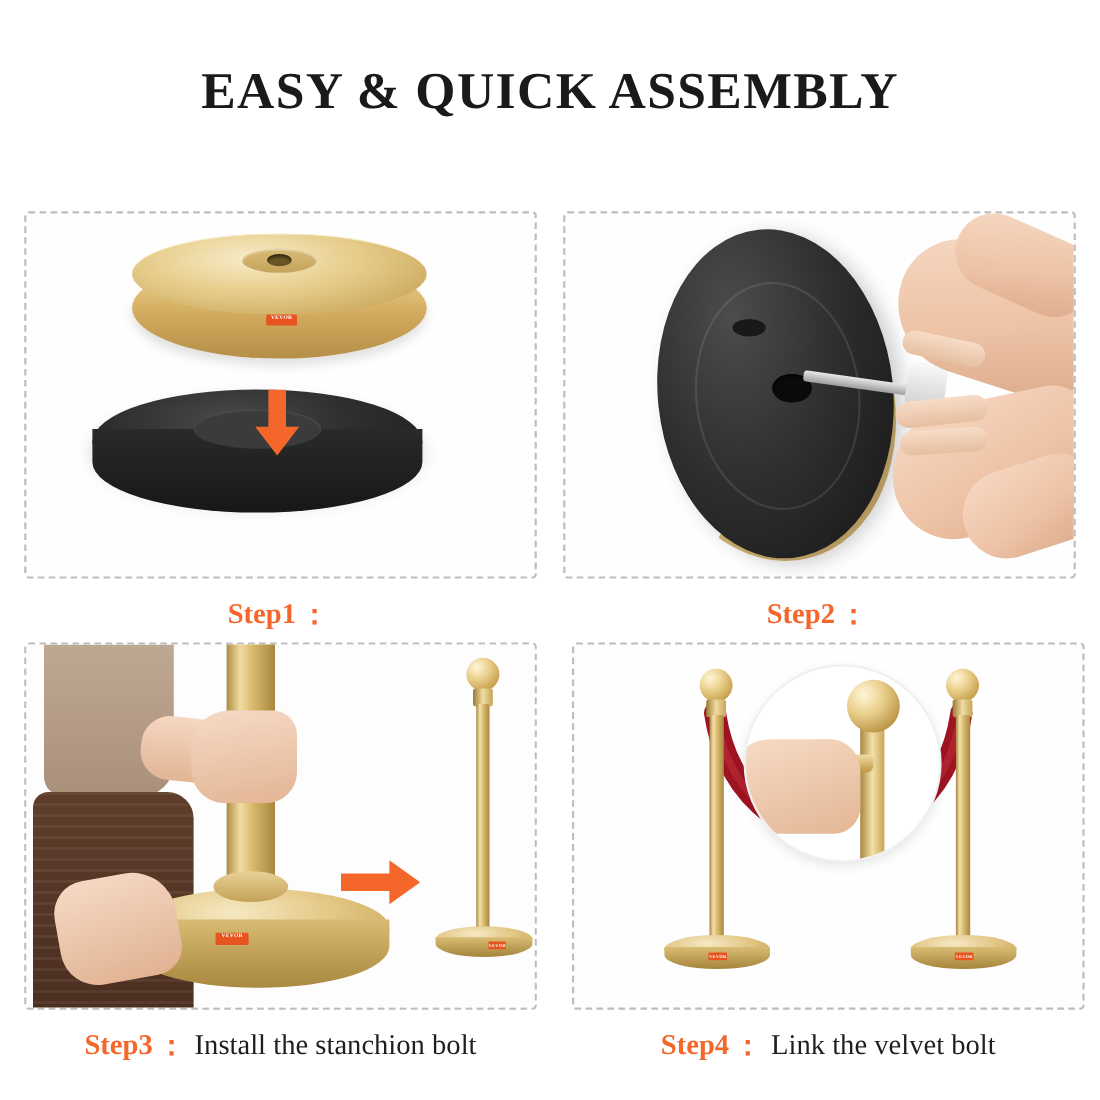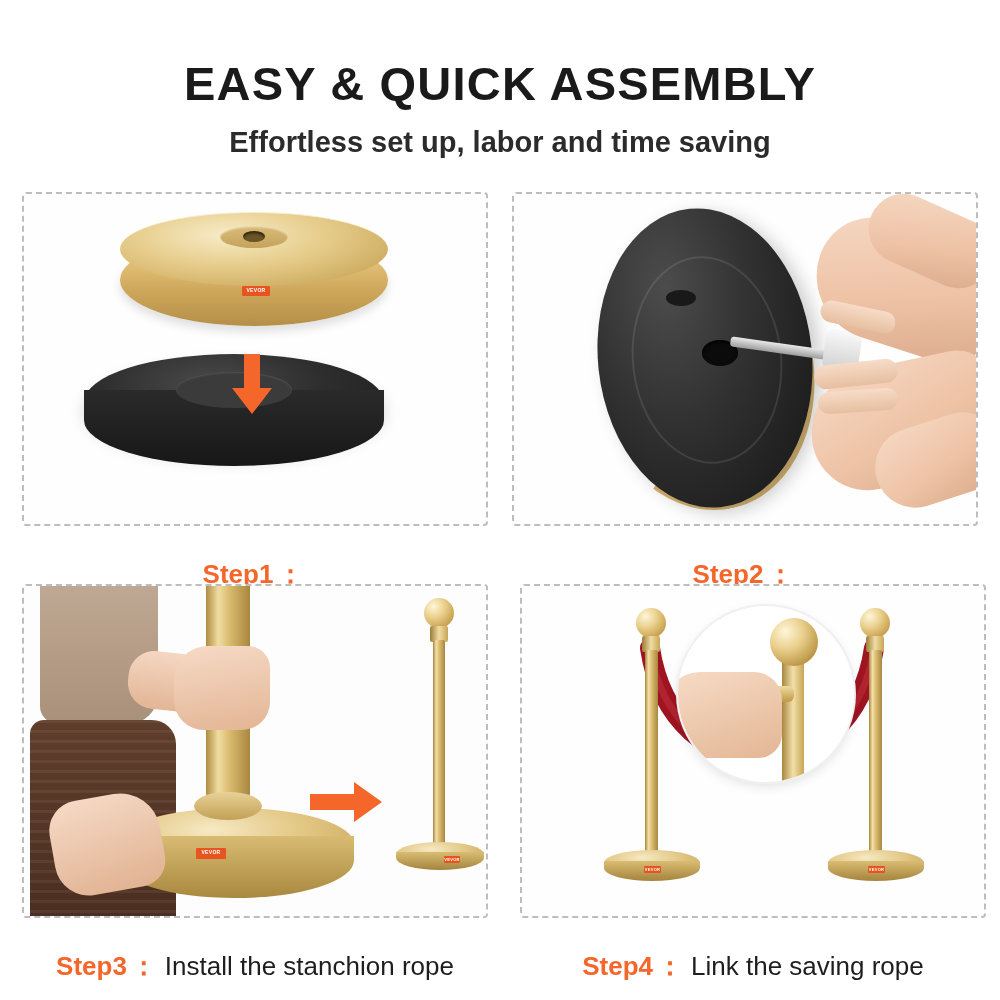--- a/index.html
+++ b/index.html
@@ -10,20 +10,21 @@
     height: 1000px;
     background: #ffffff;
     font-family: "Liberation Sans", sans-serif;
     overflow: hidden;
   }
   .page {
     position: relative;
     width: 1000px;
     height: 812px;
     background: #ffffff;
+    font-family: Liberation Serif, serif;
   }
 
   
   .title {
     position: absolute;
     top: 56px;
     left: 0;
     width: 1000px;
     text-align: center;
     font-size: 47px;
@@ -62,21 +63,21 @@
   .photo {
     position: relative;
     width: 466px;
     height: 334px;
     border: 2px dashed #bdbdbd;
     border-radius: 4px;
     background: #fefefe;
     overflow: hidden;
   }
   .caption {
-    margin-top: 28px;
+    margin-top: 12px;
     height: 40px;
     display: flex;
     align-items: center;
     justify-content: center;
     gap: 4px;
     white-space: nowrap;
   }
   .step-label {
     color: #f4662a;
     font-size: 26px;
@@ -417,21 +418,20 @@
     background: #9e1421;
     border-radius: 10px;
   }
 </style>
 </head>
 <body>
 
 <div class="page">
 
   <div class="title">EASY &amp; QUICK ASSEMBLY</div>
-  <div class="subtitle">Effortless set up, labor and time saving</div>
 
   <div class="grid">
 
     <div class="cell c1">
       <div class="photo">
         <div class="art">
           <div class="p1-disc"></div>
           <div class="p1-disc-top"></div>
           <div class="p1-hub"></div>
           <div class="p1-hole"></div>
@@ -505,21 +505,21 @@
             <div class="st-pole" style="left:409px;top:54px;width:12px;height:212px;"></div>
             <div class="st-base-top" style="left:372px;top:256px;width:88px;height:24px;"></div>
             <div class="st-base-wall" style="left:372px;top:266px;width:88px;height:18px;border-radius:0 0 44px 44px/0 0 12px 12px;"></div>
             <div class="brandtag" style="left:420px;top:270px;width:16px;height:7px;font-size:4px;line-height:7px;">VEVOR</div>
           </div>
         </div>
       </div>
       <div class="caption">
         <span class="step-label">Step3</span>
         <span class="step-colon">：</span>
-        <span class="step-text">Install the stanchion rope</span>
+        <span class="step-text">Install the stanchion bolt</span>
       </div>
     </div>
 
     <div class="cell c4">
       <div class="photo">
         <div class="art">
 
           <svg class="p4-rope" width="466" height="334" viewBox="0 0 466 334">
             <path d="M128,62 C150,210 330,210 352,62" stroke="#9e1421" stroke-width="20" fill="none" stroke-linecap="round"></path>
             <path d="M128,62 C150,210 330,210 352,62" stroke="#c0303c" stroke-width="7" fill="none" stroke-linecap="round" opacity=".55"></path>
@@ -549,18 +549,18 @@
             <div class="p4-zoom-rope"></div>
             <div class="p4-zoom-hook"></div>
             <div class="p4-zoom-hand"></div>
           </div>
 
         </div>
       </div>
       <div class="caption">
         <span class="step-label">Step4</span>
         <span class="step-colon">：</span>
-        <span class="step-text">Link the saving rope</span>
+        <span class="step-text">Link the velvet bolt</span>
       </div>
     </div>
 
   </div>
 </div>
 
 </body></html>

